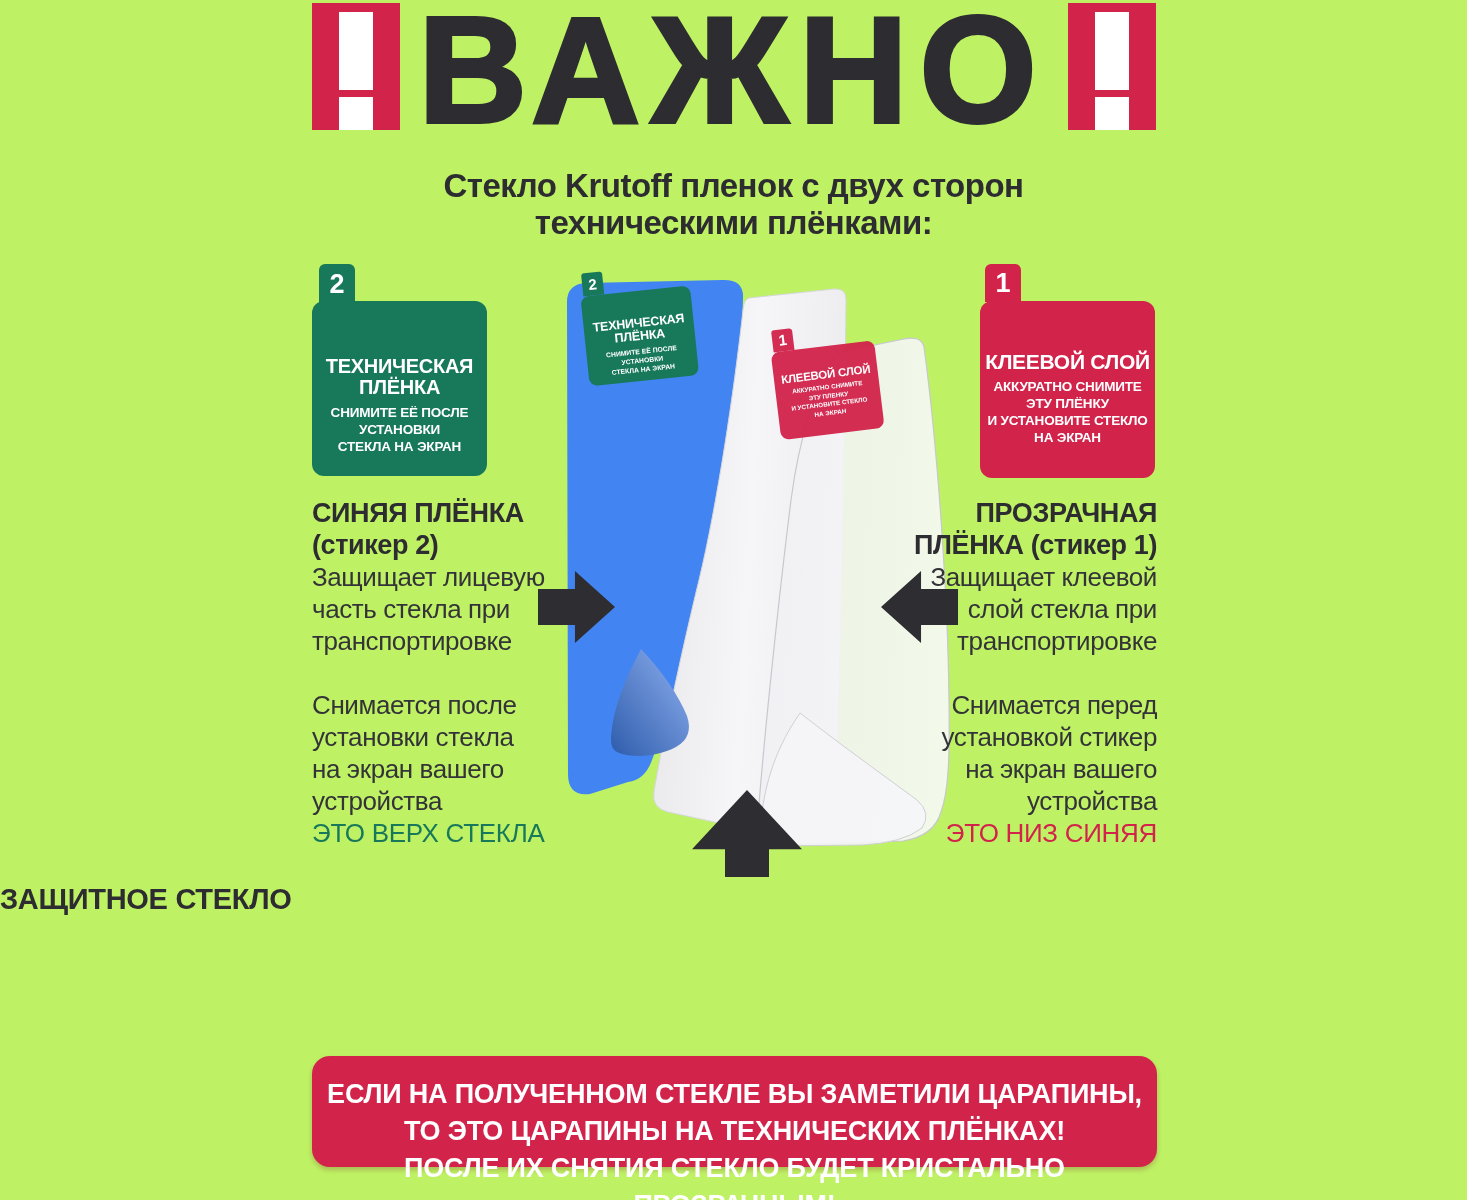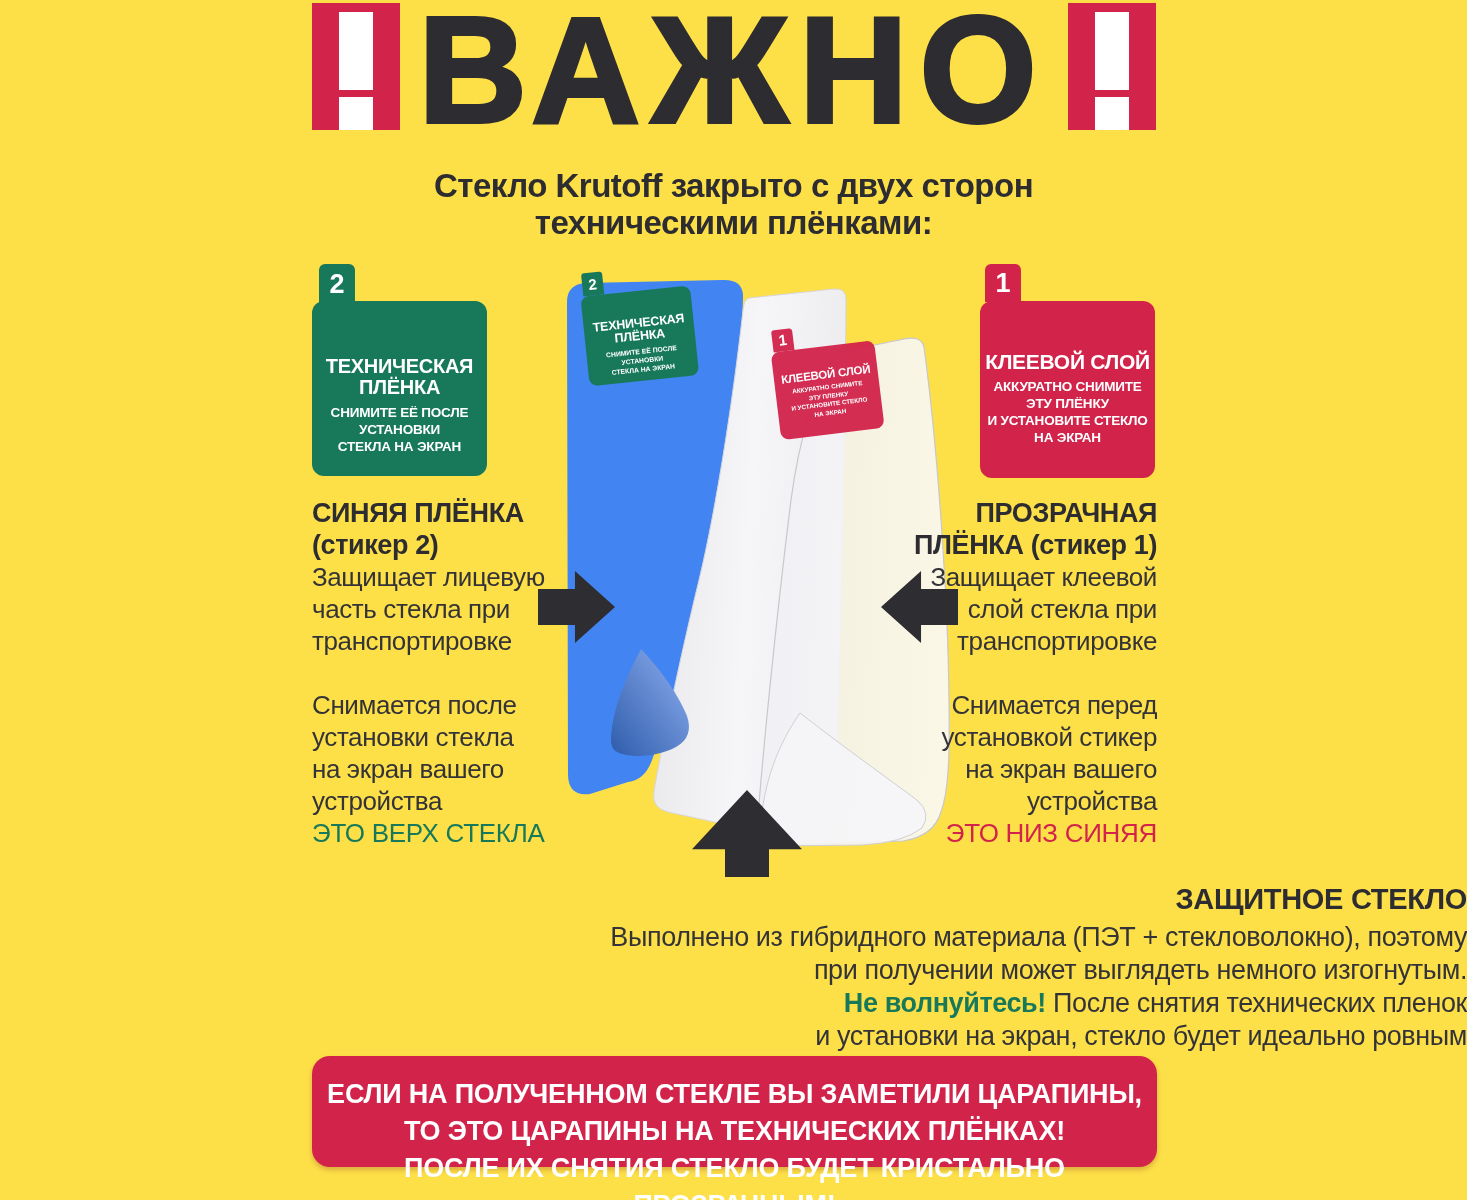--- a/index.html
+++ b/index.html
@@ -5,21 +5,21 @@
   :root{
     --accent-red:#d2234b;
     --accent-green:#18795a;
     --film-blue:#4285f2;
     --text-dark:#2d2c30;
     --text-body:#343338;
   }
   *{margin:0;padding:0;box-sizing:border-box;}
   html,body{background:#fff;}
   body{font-family:"Liberation Sans","DejaVu Sans",sans-serif;color:var(--text-body);}
-  .page{position:relative;width:1467px;height:1200px;background:#fde047;overflow:hidden;padding-left:28px;}
+  .page{position:relative;width:1467px;height:1200px;background:#bef264;overflow:hidden;padding-left:28px;}
   .preline{white-space:pre-line;}
 
   
   .title{position:absolute;left:0;top:0;width:100%;height:142px;text-align:center;
          font-size:150px;line-height:140px;font-weight:900;letter-spacing:12px;
          color:var(--text-dark);-webkit-text-stroke:4px var(--text-dark);}
   .excl{position:absolute;top:3px;width:88px;height:127px;background:var(--accent-red);}
   .excl.left{left:312px;} .excl.right{left:1068px;}
   .excl .bar{position:absolute;left:27px;top:9px;width:34px;height:78px;background:#fff;}
   .excl .dot{position:absolute;left:27px;top:94px;width:34px;height:33px;background:#fff;}
@@ -78,21 +78,21 @@
   .note{position:absolute;top:497px;width:250px;font-size:26px;line-height:32px;color:var(--text-body);letter-spacing:-0.4px;}
   .note.left{left:312px;text-align:left;}
   .note.right{left:907px;text-align:right;}
   .note-heading{font-weight:bold;font-size:27px;color:var(--text-dark);}
   .note-body2{display:block;margin-top:32px;}
   .note-footer{display:block;font-weight:normal;font-size:26px;letter-spacing:-0.3px;}
   .note.left .note-footer{color:var(--accent-green);}
   .note.right .note-footer{color:var(--accent-red);}
 
   
-  .glass{position:absolute;left:0;top:884px;width:100%;text-align:right;}
+  .glass{position:absolute;left:0;top:884px;width:100%;text-align:left;}
   .glass h2{font-size:29px;line-height:30px;font-weight:bold;color:var(--text-dark);letter-spacing:-0.3px;}
   .glass p{margin-top:7px;font-size:27px;line-height:33px;letter-spacing:-0.4px;color:var(--text-body);}
   .glass .accent{color:var(--accent-green);font-weight:bold;}
 
   
   .banner{position:absolute;left:312px;top:1056px;width:845px;height:111px;background:var(--accent-red);
           border-radius:18px;box-shadow:0 3px 5px rgba(120,20,40,.25);}
   .banner p{padding-top:20px;text-align:center;color:#fff;font-weight:bold;
             font-size:27px;line-height:37px;letter-spacing:-0.2px;}
 </style>
@@ -103,21 +103,21 @@
 
   <div class="excl left">
     <div class="bar"></div>
     <div class="dot"></div>
   </div>
   <h1 class="title">ВАЖНО</h1>
   <div class="excl right">
     <div class="bar"></div>
     <div class="dot"></div>
   </div>
-  <p class="subtitle preline">Стекло Krutoff закрыто с двух сторон
+  <p class="subtitle preline">Стекло Krutoff пленок с двух сторон
 техническими плёнками:</p>
 
   <section class="card green">
     <div class="tab">2</div>
     <div class="body">
       <div class="card-title preline">ТЕХНИЧЕСКАЯ
 ПЛЁНКА</div>
       <div class="card-sub preline">СНИМИТЕ ЕЁ ПОСЛЕ
 УСТАНОВКИ
 СТЕКЛА НА ЭКРАН</div>
@@ -207,24 +207,20 @@
 транспортировке</span>
     <span class="note-body2 preline">Снимается перед
 установкой стикер
 на экран вашего
 устройства</span>
     <span class="note-footer">ЭТО НИЗ СИНЯЯ</span>
   </div>
 
   <div class="glass">
     <h2>ЗАЩИТНОЕ СТЕКЛО</h2>
-    <p class="preline"><span>Выполнено из гибридного материала (ПЭТ + стекловолокно), поэтому
-при получении может выглядеть немного изгогнутым.
-</span><span class="accent">Не волнуйтесь!</span><span> После снятия технических пленок
-и установки на экран, стекло будет идеально ровным</span></p>
   </div>
 
   <div class="banner">
     <p class="preline">ЕСЛИ НА ПОЛУЧЕННОМ СТЕКЛЕ ВЫ ЗАМЕТИЛИ ЦАРАПИНЫ,
 ТО ЭТО ЦАРАПИНЫ НА ТЕХНИЧЕСКИХ ПЛЁНКАХ!
 ПОСЛЕ ИХ СНЯТИЯ СТЕКЛО БУДЕТ КРИСТАЛЬНО ПРОЗРАЧНЫМ!</p>
   </div>
 
 </div>
 

